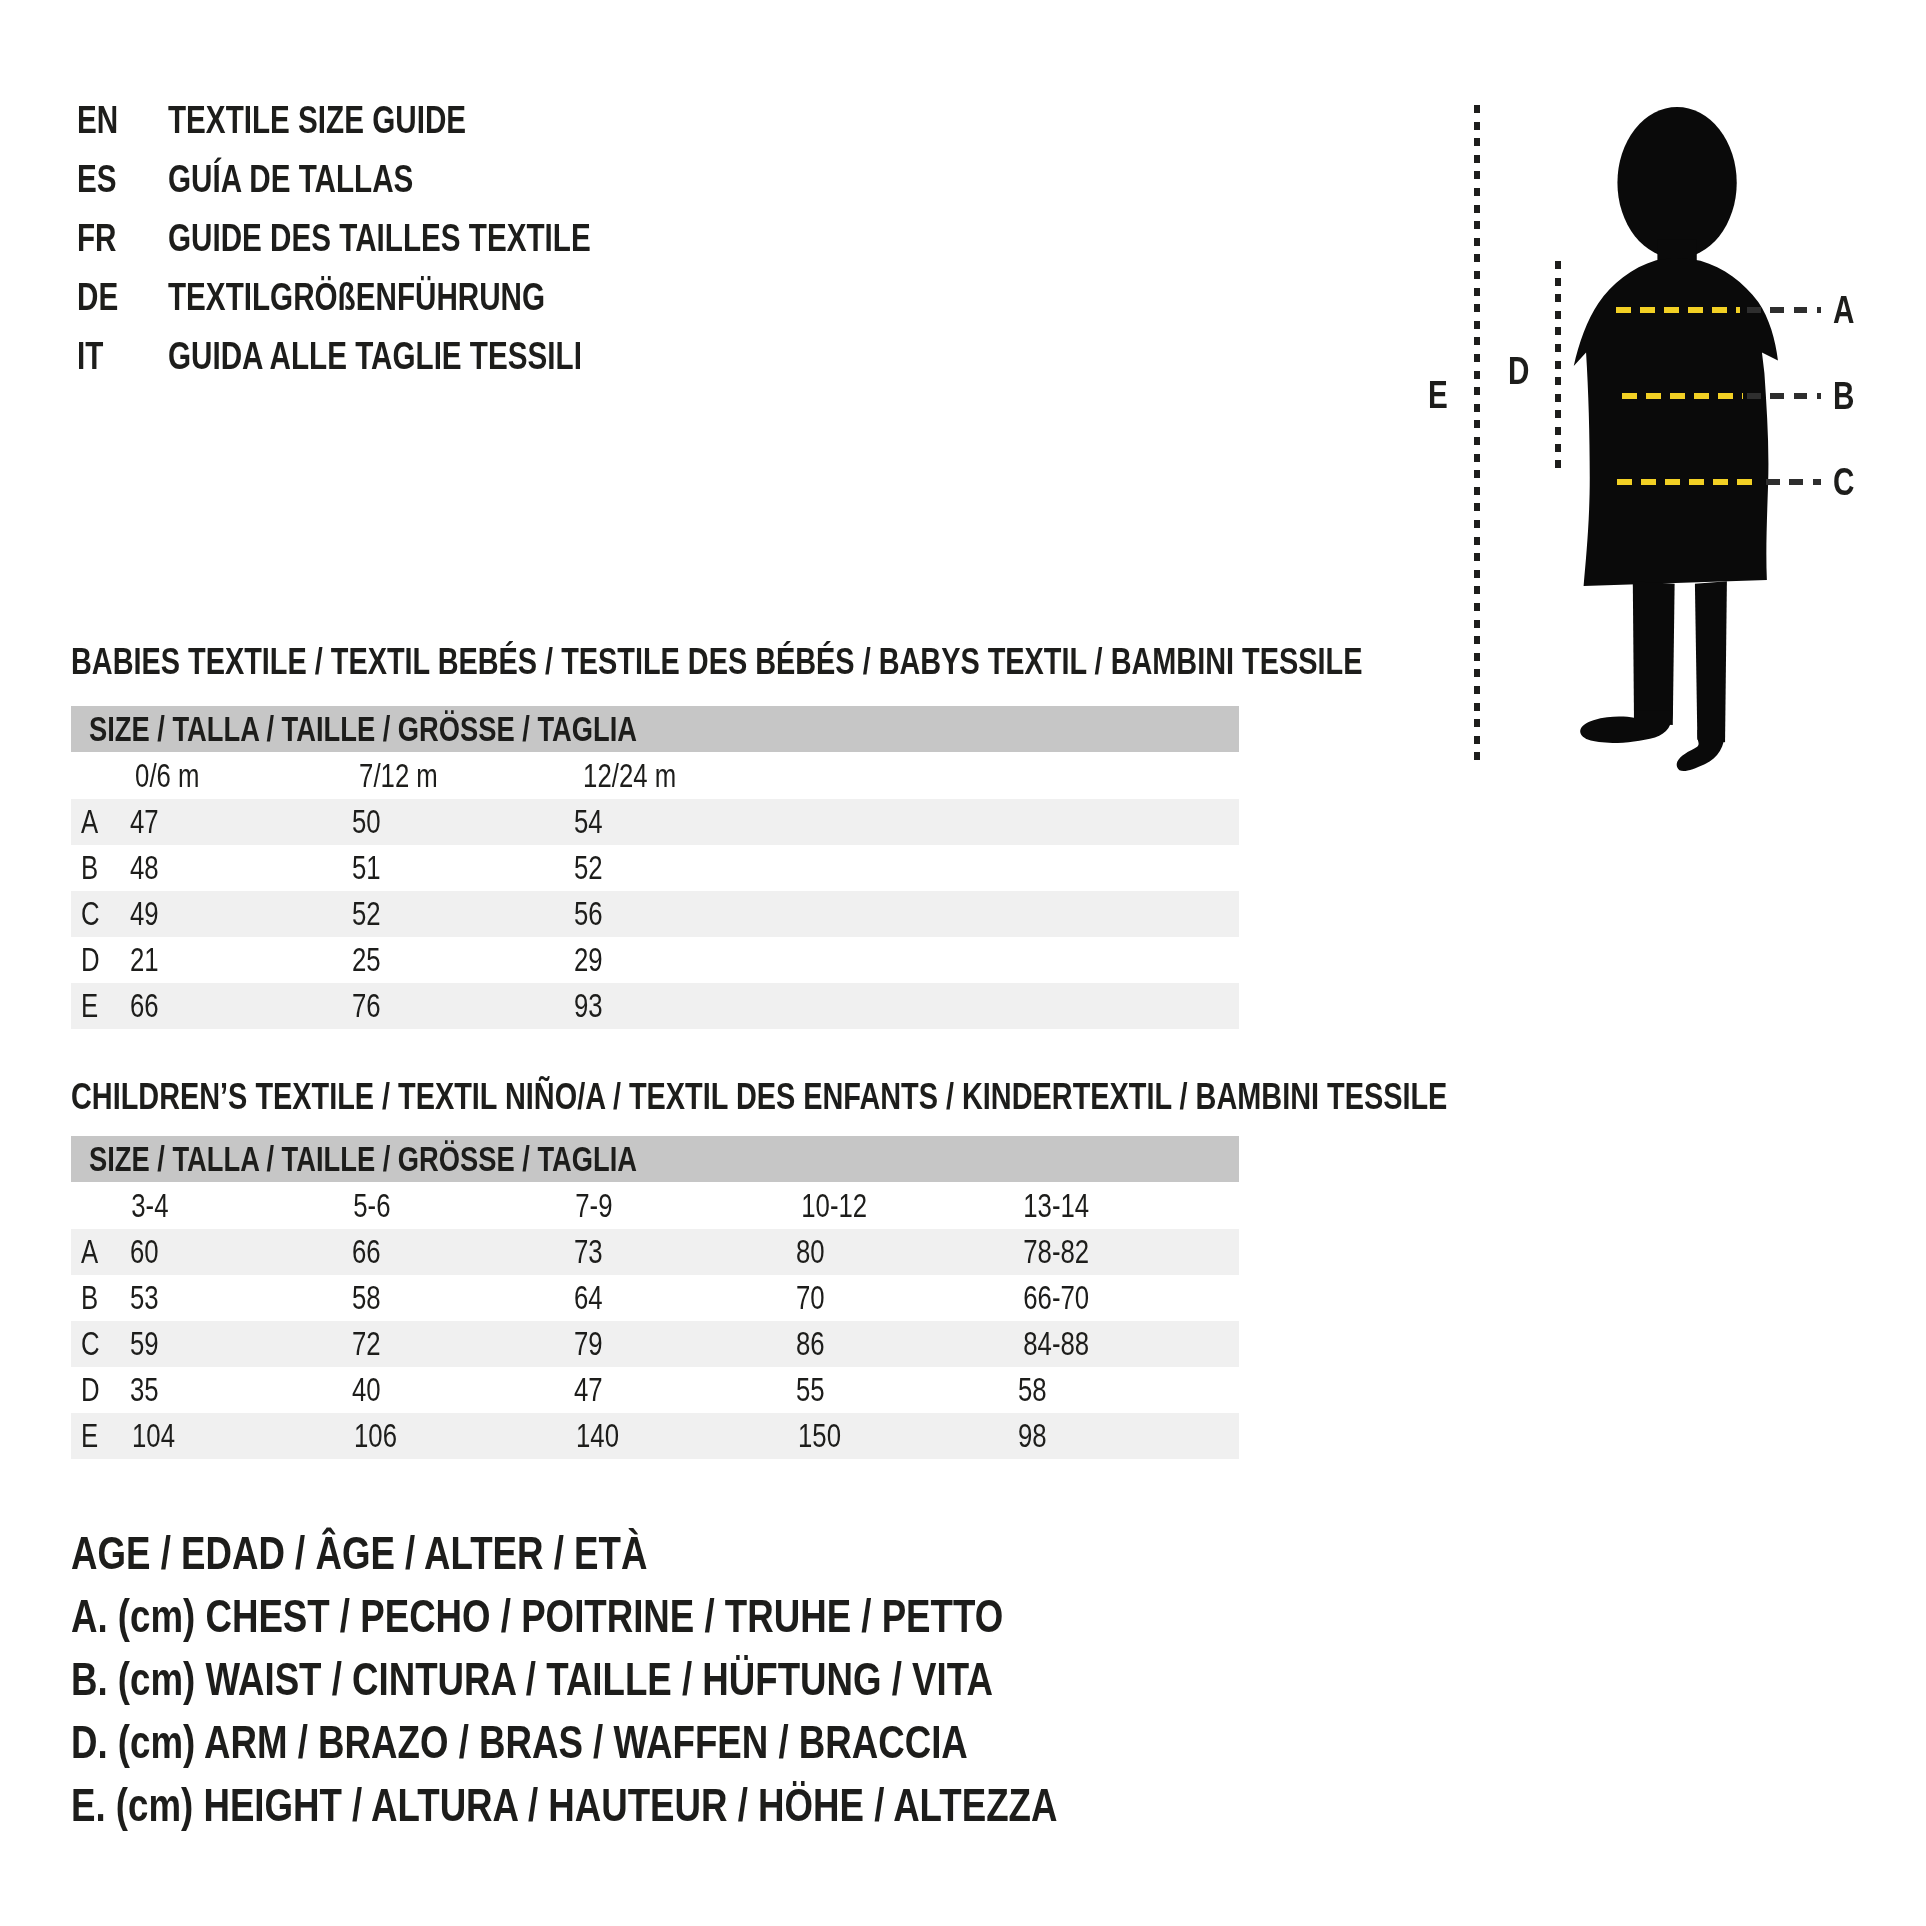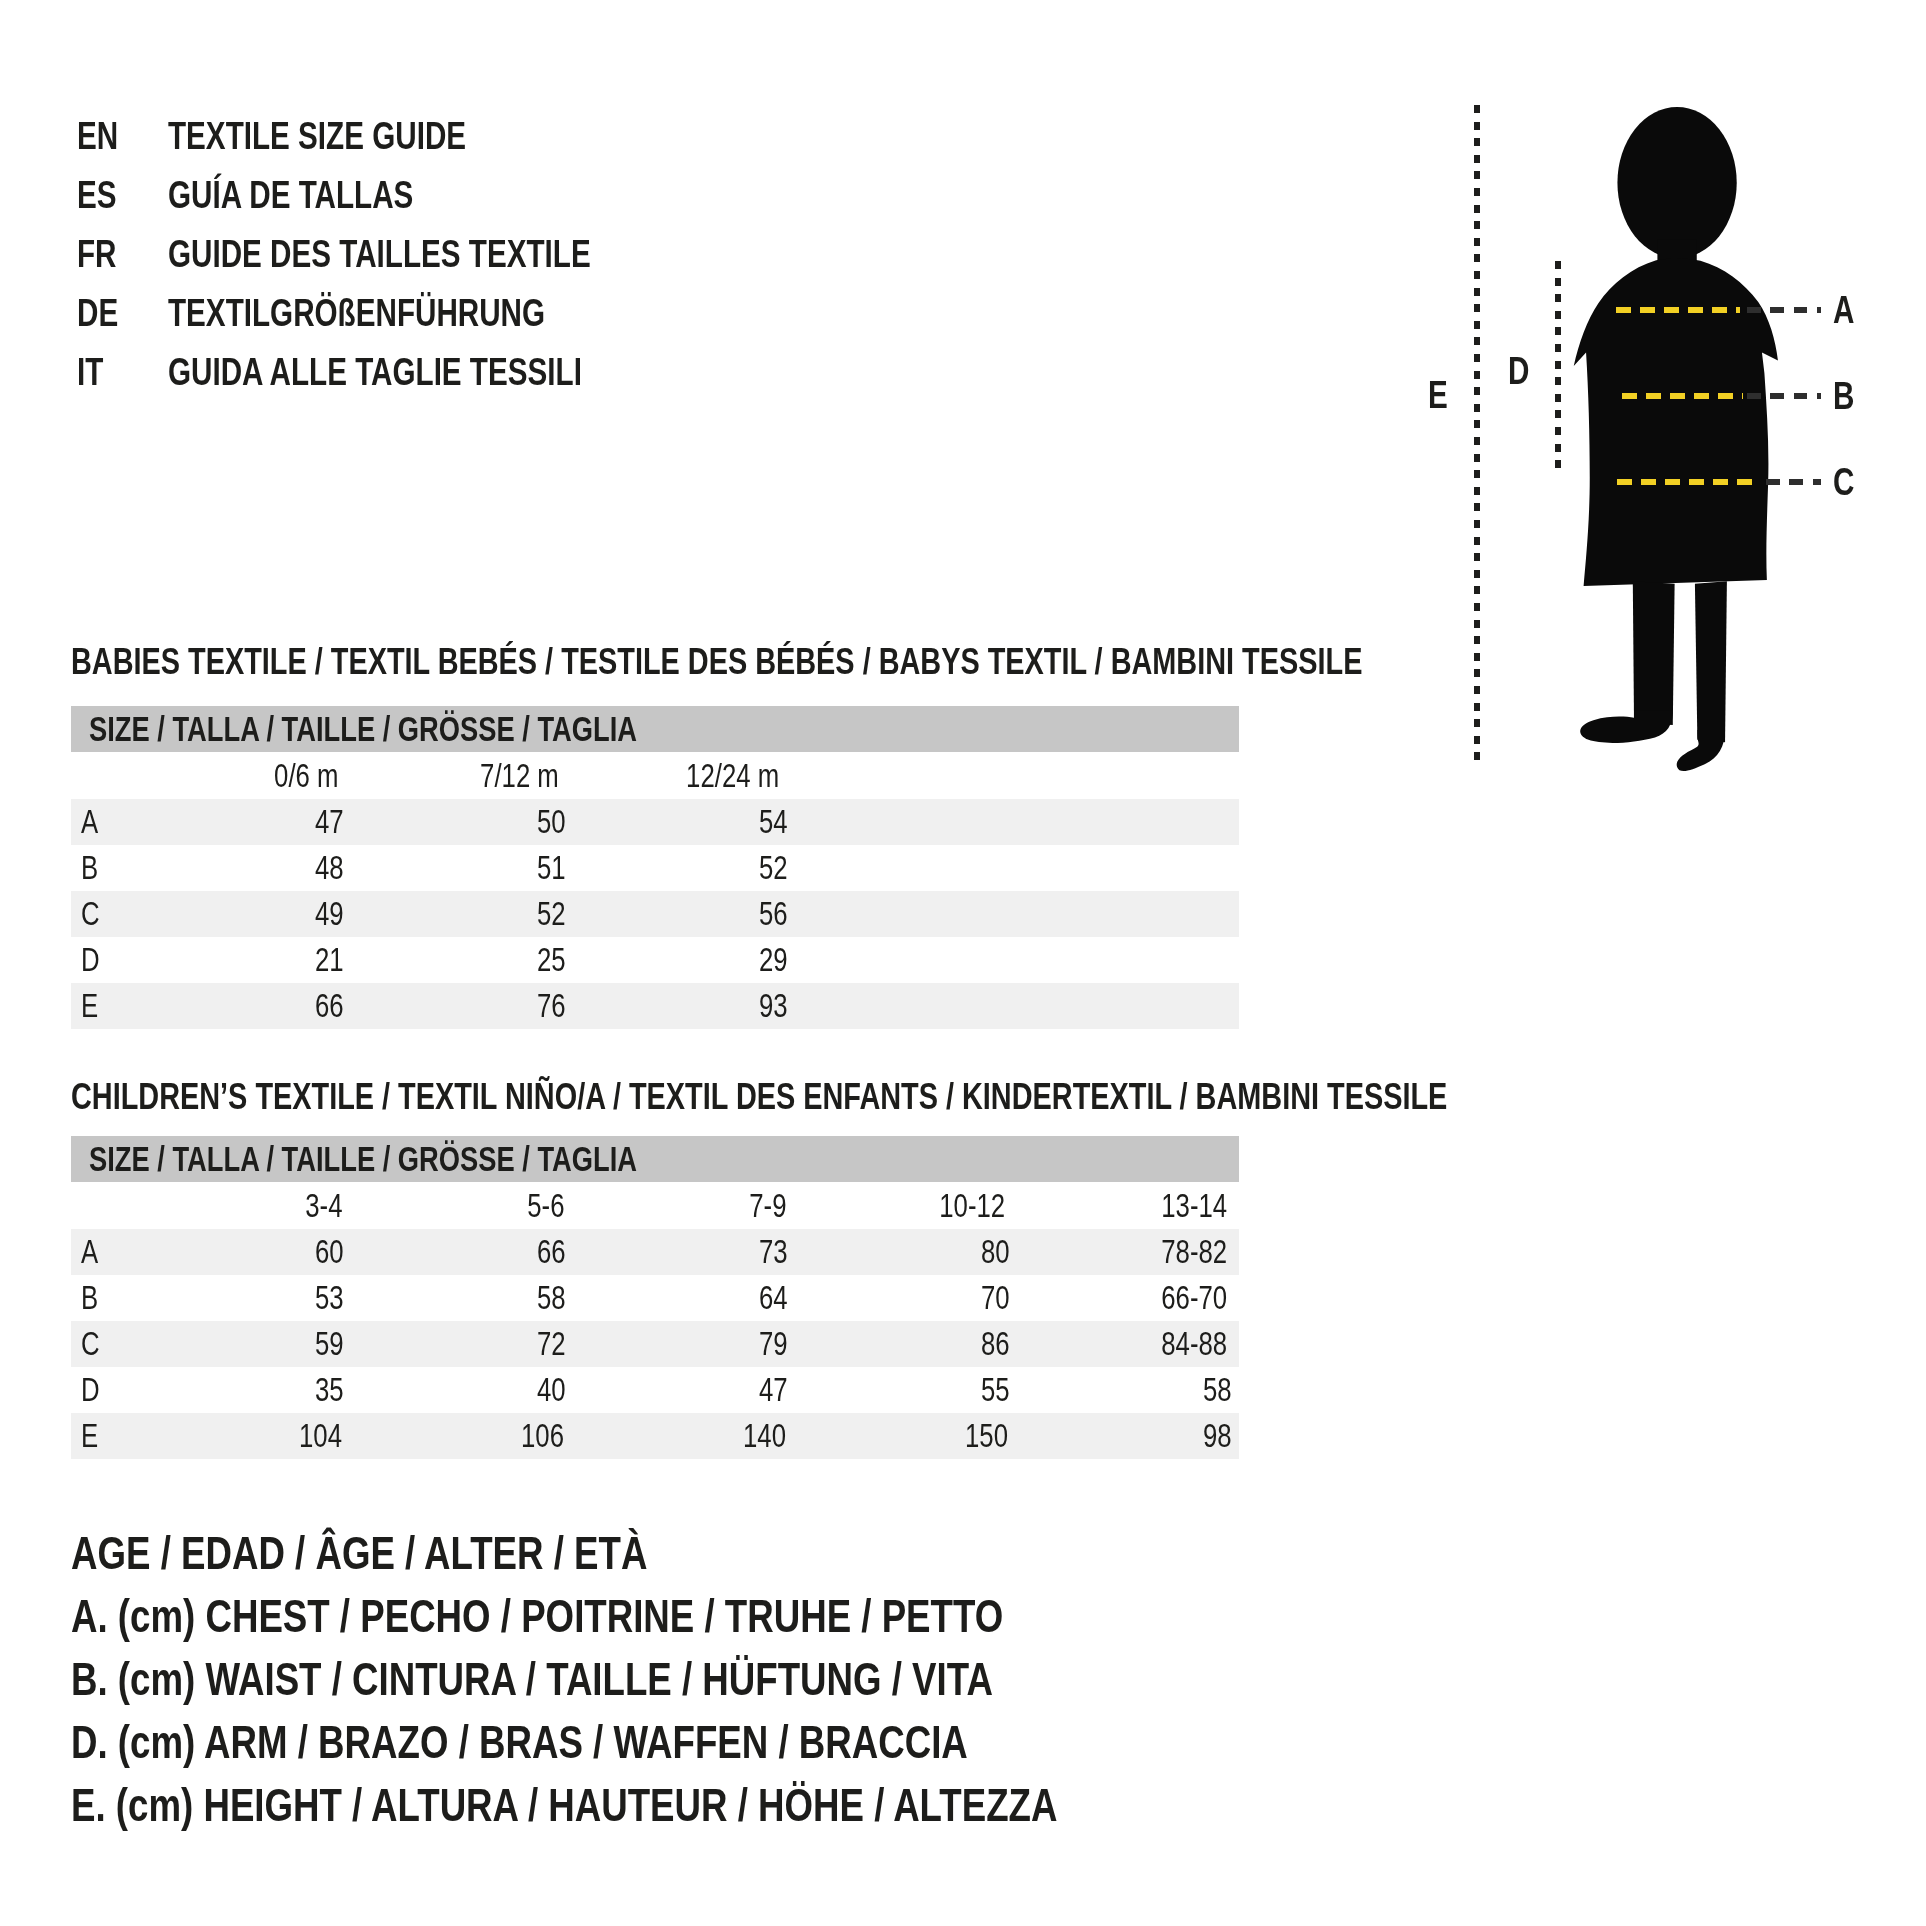--- a/index.html
+++ b/index.html
@@ -11,38 +11,38 @@
     position:relative; width:1926px; height:1926px; background:var(--bg);
     font-family:"Liberation Sans","DejaVu Sans",sans-serif; color:var(--ink);
     overflow:hidden;
   }
   
   .cx-l{display:inline-block; transform:scaleX(.78); transform-origin:0 50%; white-space:nowrap;}
   .cx-c{display:inline-block; transform:scaleX(.78); transform-origin:50% 50%; white-space:nowrap;}
 
   
   .langs{position:absolute; left:77px; top:99px;}
-  .lang-row{display:flex; align-items:flex-end; height:59px; font-size:38px; font-weight:700;}
+  .lang-row{display:flex; align-items:flex-start; height:59px; font-size:38px; font-weight:700;}
   .lang-code{width:91px;}
 
   
   .sec-title{position:absolute; left:71px; font-size:37px; font-weight:700; line-height:39px; white-space:nowrap;text-decoration:underline;}
   #babies-title{top:642px;}
   #children-title{top:1077px;}
 
   
   .tbl{position:absolute; left:71px; width:1168px;}
   #babies-table{top:706px;}
   #children-table{top:1136px;}
   .size-bar{height:46px; background:var(--bar-gray); display:flex; align-items:center; padding-left:18px; box-sizing:border-box; font-size:35px; font-weight:700;}
   .t-row{display:flex; align-items:center; height:46px; font-size:33px;}
   .t-head{height:47px;}
   .stripe{background:var(--stripe);}
   .row-label{width:55px; padding-left:10px; box-sizing:border-box;}
-  .col-head,.cell{width:222px; text-align:right;}
+  .col-head,.cell{width:222px; text-align:left;}
 
   
   .legend{position:absolute; left:71px; top:1521px;}
   .legend-line{height:63px; display:flex; align-items:center; font-size:47px; font-weight:700; white-space:nowrap;}
 
   
   .vline{position:absolute; width:5.5px; background:repeating-linear-gradient(180deg,var(--ink) 0 8px,transparent 8px 16.6px);}
   #e-line{left:1474px; top:105px; height:661px;}
   #d-line{left:1555px; top:261px; height:212px;}
   .dash{position:absolute; height:6.2px;}

